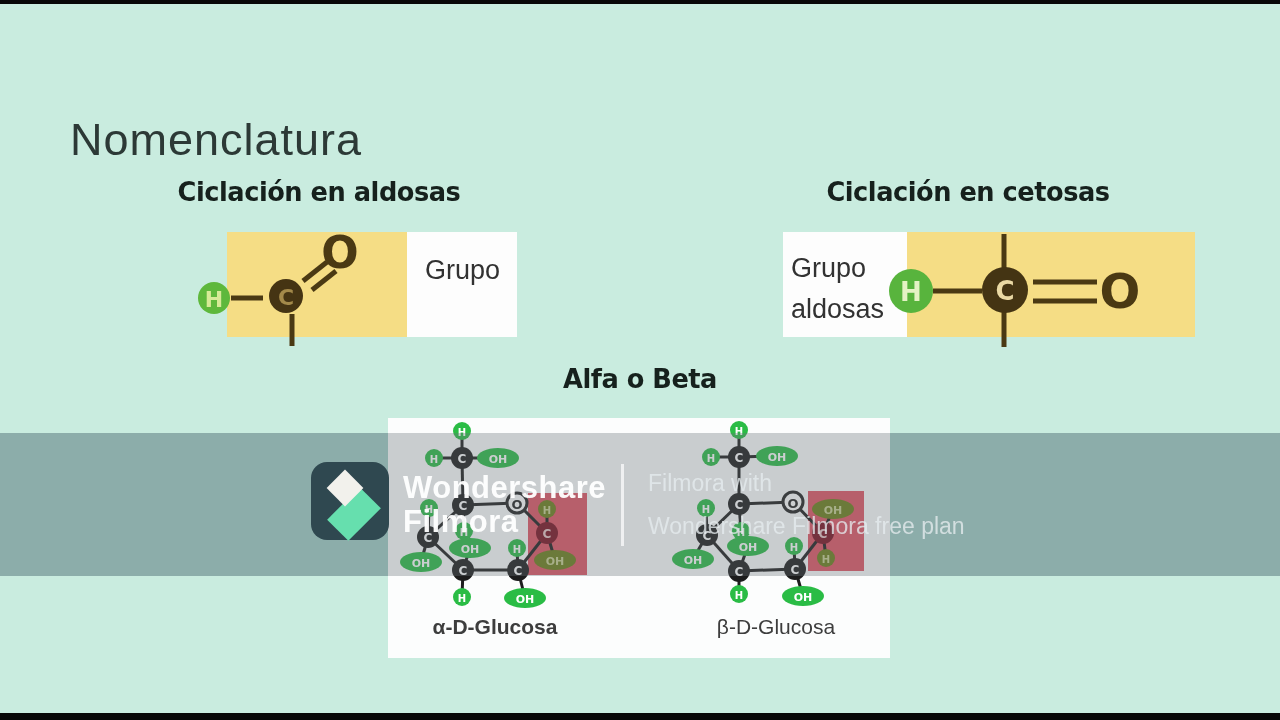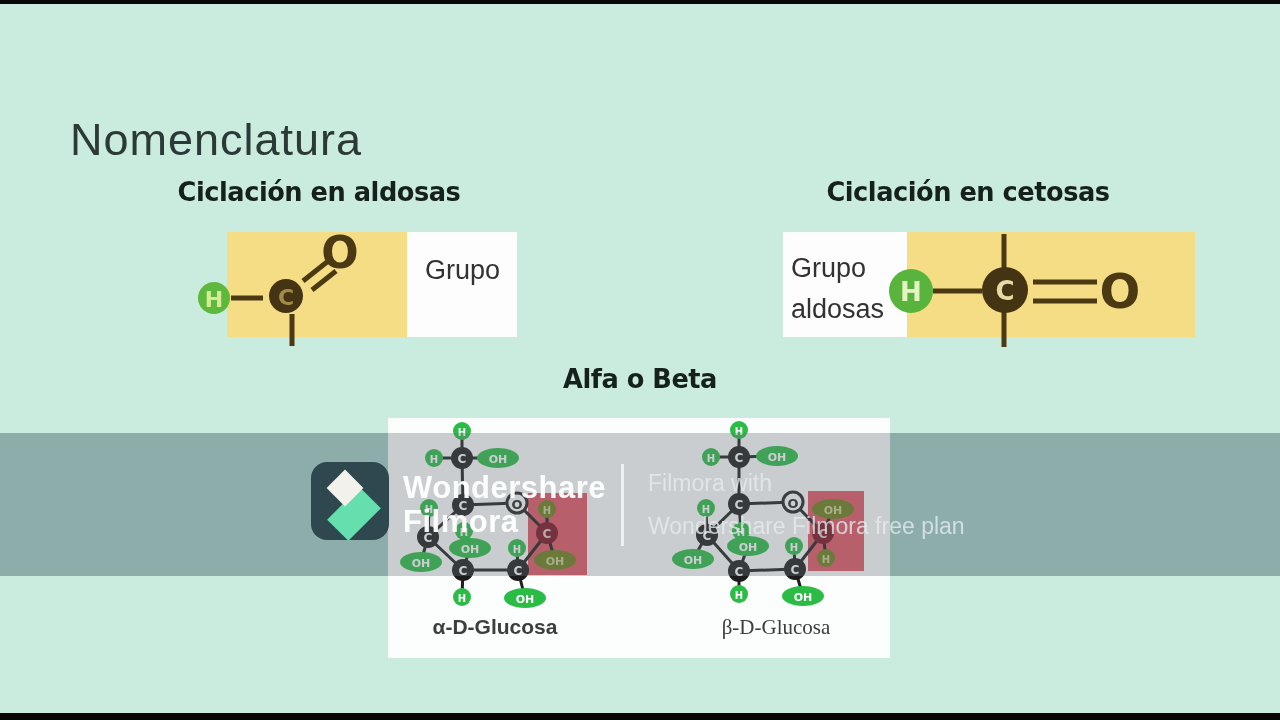--- a/index.html
+++ b/index.html
@@ -59,21 +59,21 @@
     <div class="whitepart" style="left:0;top:0;width:124px;height:105px;"></div>
     <div class="yellow" style="left:124px;top:0;width:288px;height:105px;"></div>
     <div class="caption" style="left:8px;top:16px;line-height:41px;">
       <div>Grupo</div>
       <div>aldosas</div>
     </div>
   </div>
 
   <div class="glucosebox"></div>
   <div class="glabel" style="left:430px;top:615px;width:130px;font-weight:bold;">α-D-Glucosa</div>
-  <div class="glabel" style="left:706px;top:615px;width:140px;font-family:Liberation Serif, serif;">β-D-Glucosa</div>
+  <div class="glabel" style="left:706px;top:615px;width:140px;">β-D-Glucosa</div>
 
   <svg id="mol-canvas" width="1280" height="720">
       <line x1="231" y1="298" x2="263" y2="298" stroke="#4a3913" stroke-width="5"></line>
       <line x1="303" y1="281" x2="327" y2="262" stroke="#4a3913" stroke-width="5"></line>
       <line x1="312" y1="290" x2="336" y2="271" stroke="#4a3913" stroke-width="5"></line>
       <line x1="292" y1="314" x2="292" y2="346" stroke="#4a3913" stroke-width="5"></line>
       <circle cx="214" cy="298" r="16" fill="#5eb83c"></circle>
       <text x="214" y="299" fill="#d6ea97" font-size="22" font-weight="bold" text-anchor="middle" dominant-baseline="central" font-family="&quot;DejaVu Sans&quot;, sans-serif">H</text>
       <circle cx="286" cy="296" r="17" fill="#453413"></circle>
       <text x="286" y="297" fill="#a3894a" font-size="22" font-weight="bold" text-anchor="middle" dominant-baseline="central" font-family="&quot;DejaVu Sans&quot;, sans-serif">C</text>

